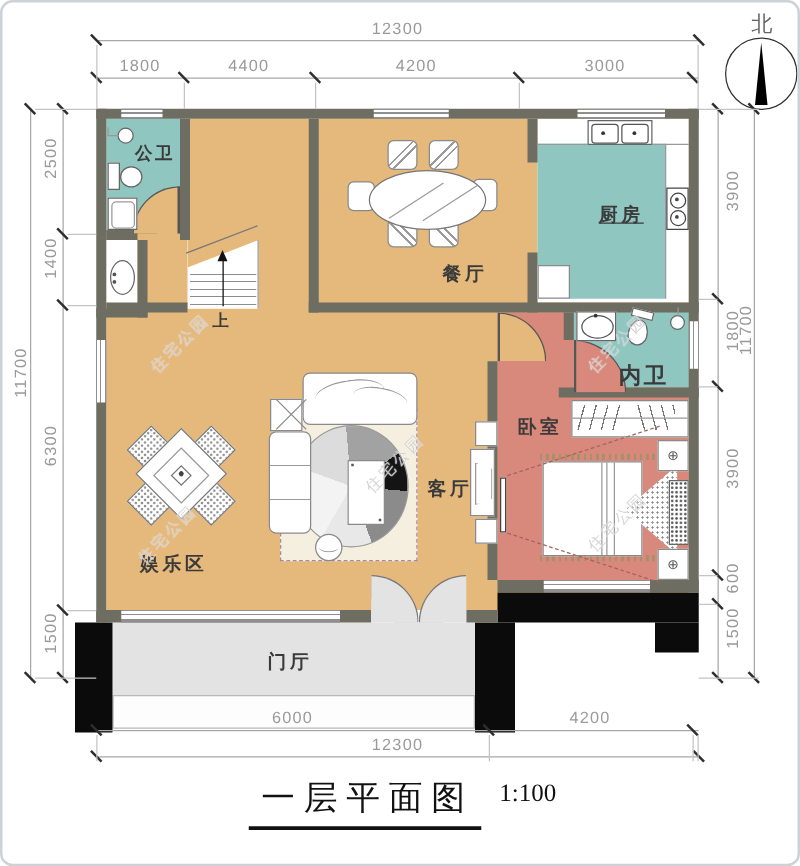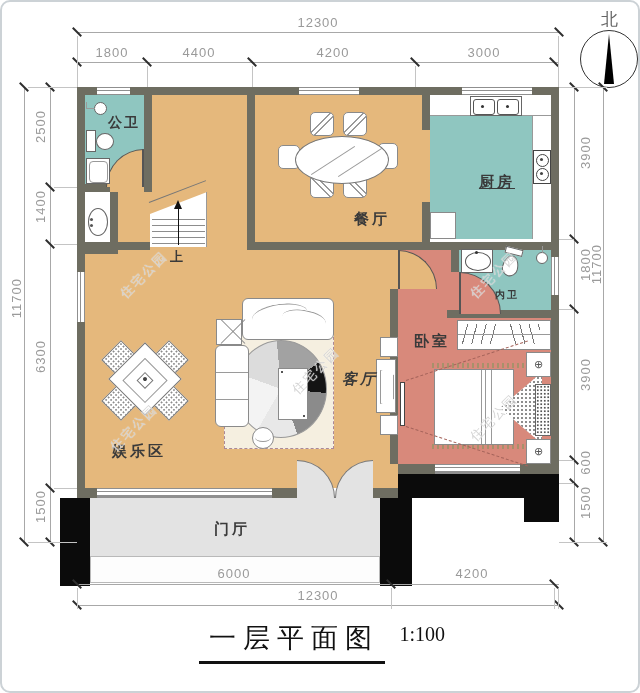--- a/index.html
+++ b/index.html
@@ -177,25 +177,25 @@
   <div class="fur" style="left:276px;top:366px;width:30px;height:52px;"></div>
   <div class="abs" style="left:279px;top:369px;width:2px;height:2px;background:#555;"></div>
   <div class="abs" style="left:301px;top:413px;width:2px;height:2px;background:#555;"></div>
   <div class="fur" style="left:214px;top:317px;width:26px;height:26px;"></div>
   <div class="abs" style="left:214px;top:329px;width:34px;height:1px;background:#888;transform:rotate(45deg);transform-origin:center;"></div>
   <div class="abs" style="left:214px;top:329px;width:34px;height:1px;background:#888;transform:rotate(-45deg);transform-origin:center;"></div>
   <div class="fur" style="left:250px;top:425px;width:22px;height:22px;border-radius:50%;"></div>
   <div class="abs" style="left:253px;top:431px;width:16px;height:8px;border-bottom:1px solid #999;border-radius:50%;"></div>
 
   <div class="roomlabel" style="left:106px;top:112px;font-size:14px;letter-spacing:2px;">公卫</div>
-  <div class="roomlabel" style="left:477px;top:171px;text-decoration:underline;">厨房</div>
+  <div class="roomlabel" style="left:477px;top:161px;text-decoration:underline;">厨房</div>
   <div class="roomlabel" style="left:352px;top:208px;">餐厅</div>
-  <div class="roomlabel" style="left:493px;top:286px;font-size:10px;letter-spacing:2px;">内卫</div>
+  <div class="roomlabel" style="left:493px;top:286px;font-size:18px;letter-spacing:2px;">内卫</div>
   <div class="roomlabel" style="left:412px;top:330px;">卧室</div>
-  <div class="roomlabel" style="left:340px;top:368px;font-style:italic;">客厅</div>
+  <div class="roomlabel" style="left:340px;top:380px;">客厅</div>
   <div class="roomlabel" style="left:110px;top:440px;">娱乐区</div>
   <div class="roomlabel" style="left:212px;top:518px;">门厅</div>
 
   <div class="wm" style="left:112px;top:264px;">住宅公园</div>
   <div class="wm" style="left:284px;top:360px;">住宅公园</div>
   <div class="wm" style="left:102px;top:417px;">住宅公园</div>
   <div class="wm" style="left:462px;top:264px;">住宅公园</div>
   <div class="wm" style="left:462px;top:407px;">住宅公园</div>
 
   <div class="abs" style="left:599px;top:6px;font-size:17px;color:#666;font-family:'Liberation Serif',serif;">北</div>

